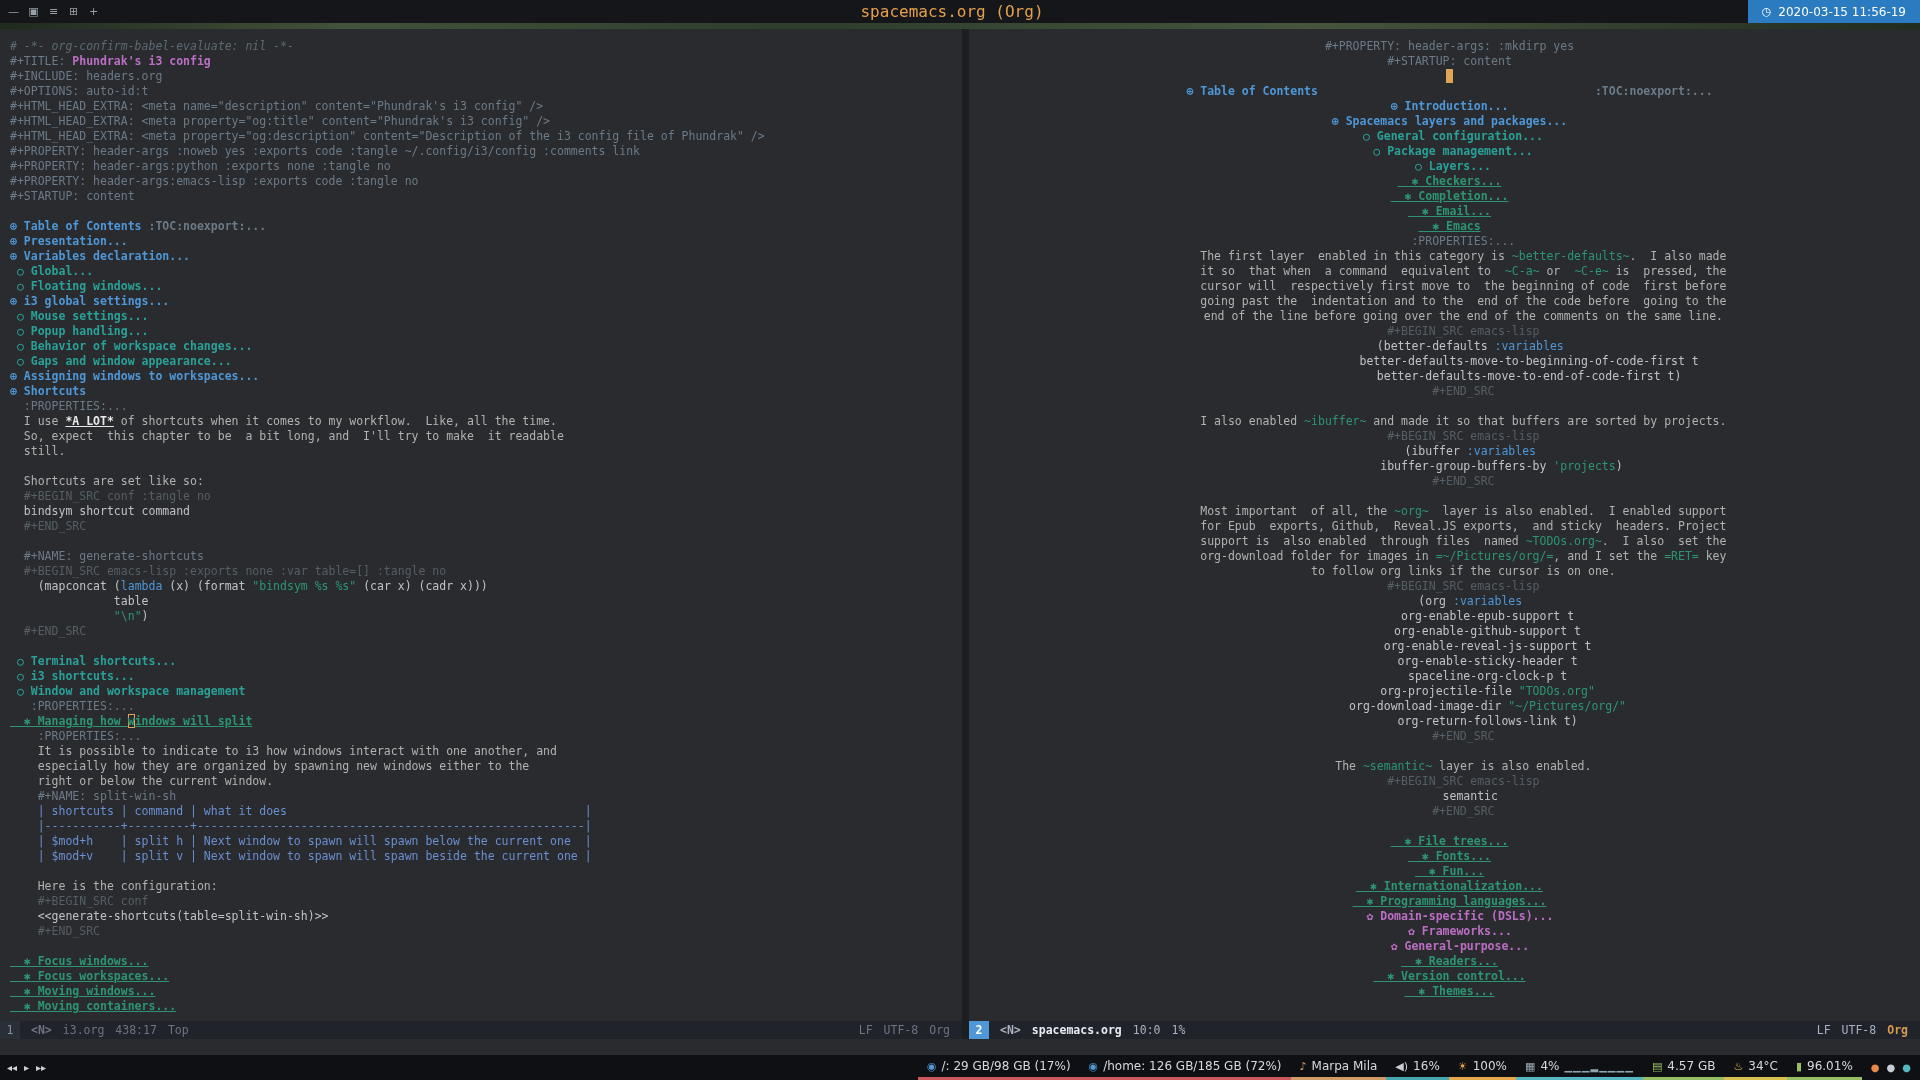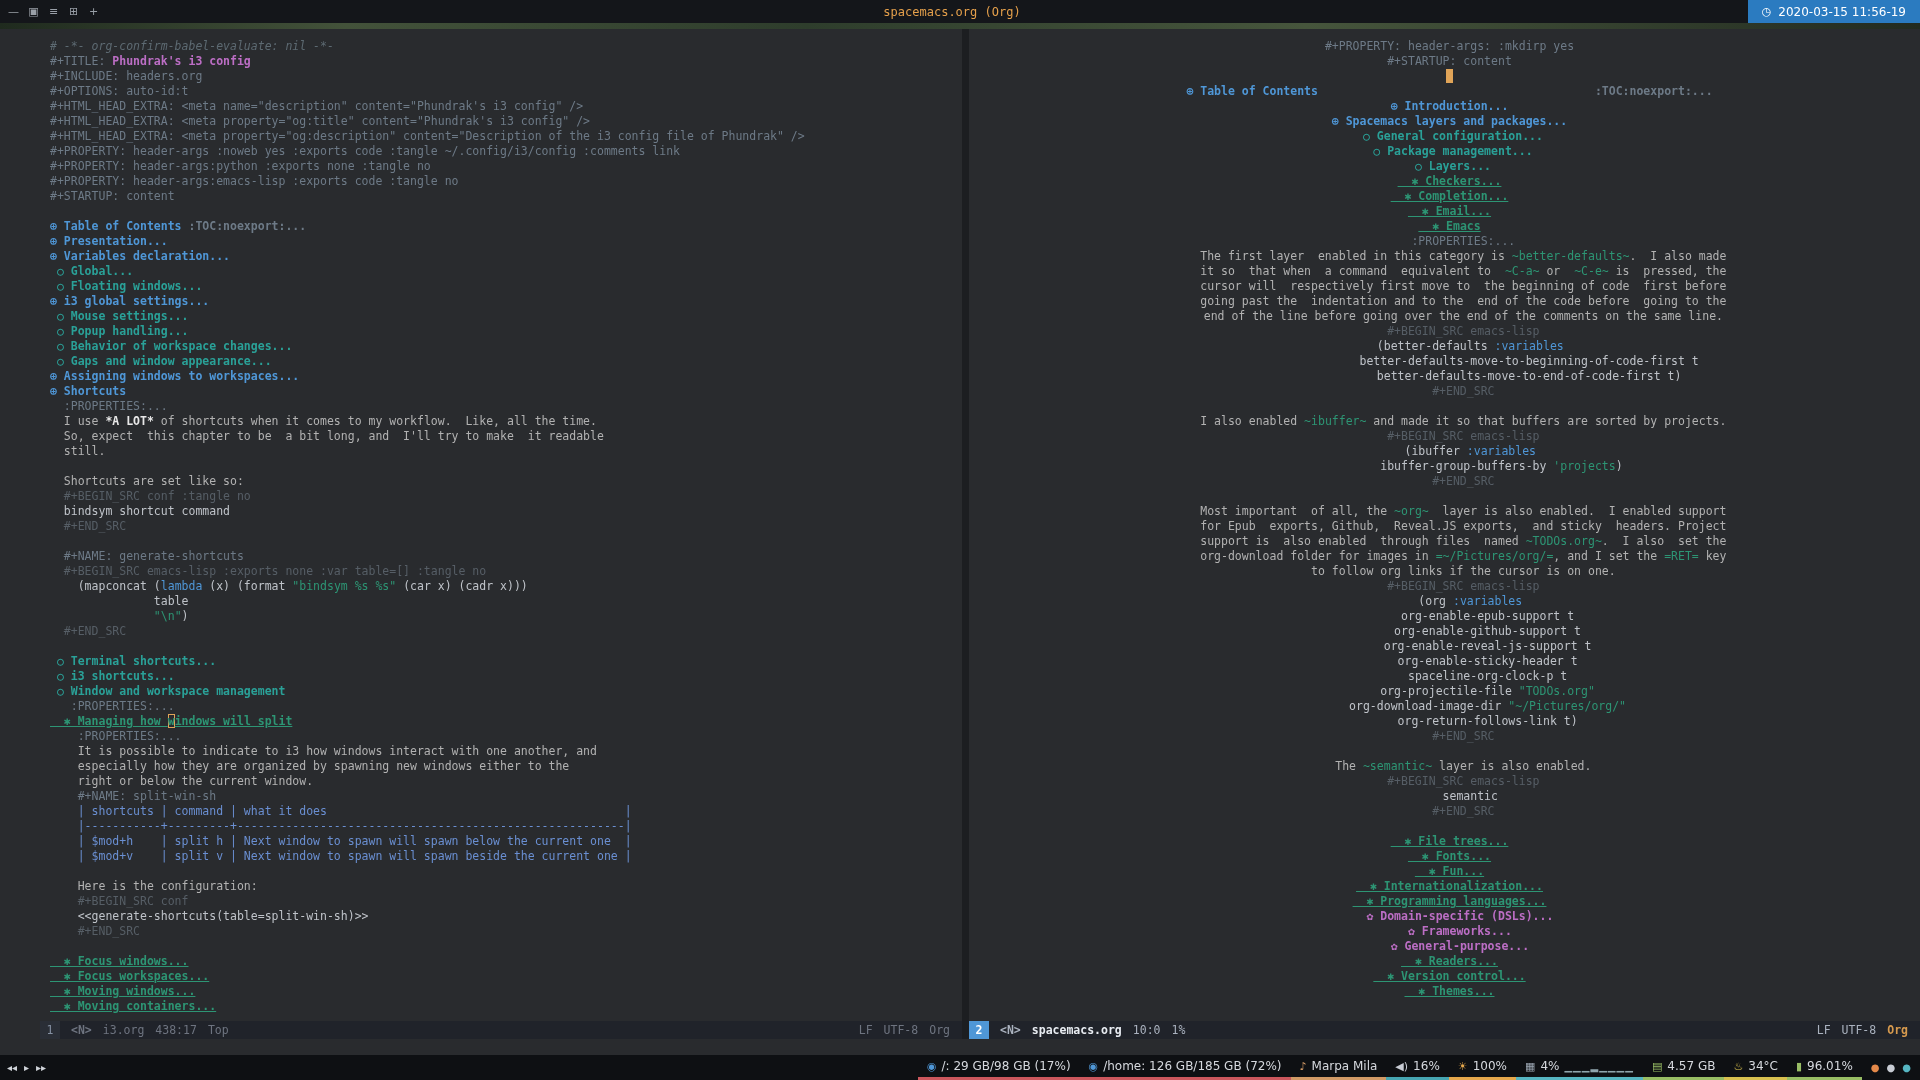--- a/index.html
+++ b/index.html
@@ -5,52 +5,52 @@
   * { margin:0; padding:0; box-sizing:border-box; }
   html,body { width:1920px; height:1080px; background:#000; }
   .screen { width:1920px; height:1080px; display:flex; flex-direction:column; overflow:hidden;
             font-family:"DejaVu Sans Mono", monospace; }
 
   
   .topbar { flex:0 0 23px; background:#14161a; display:flex; align-items:center; position:relative; }
   .tb-icons { display:flex; gap:7px; padding-left:7px; z-index:2; }
   .tb-icon { color:#9aa0a8; font-size:11px; width:13px; text-align:center;
              font-family:"DejaVu Sans", sans-serif; }
-  .tb-title { position:absolute; left:0; right:16px; text-align:center; color:#e5a04b; font-size:12px; }
+  .tb-title { position:absolute; left:0; right:16px; text-align:center; color:#e5a04b; font-size:16px; }
   .tb-date { margin-left:auto; background:#2b7bc0; color:#ffffff; height:100%; display:flex;
              align-items:center; gap:7px; padding:0 14px; font-size:12px; z-index:2;
              font-family:"DejaVu Sans", sans-serif; }
   .tb-clock-glyph { font-size:11px; }
 
   
   .gap { flex:0 0 6px;
          background:linear-gradient(90deg,#1f2a1e,#43523a 18%,#2e3d2c 42%,#46553c 68%,#222b20); }
 
   
   .emacs { flex:1 1 auto; display:flex; background:#292b2e; min-height:0; }
   .ewin { display:flex; flex-direction:column; min-width:0; }
-  .ewin.left { flex:0 0 962px;padding-left:40px; }
+  .ewin.left { flex:0 0 962px; }
   .ewin.right { flex:1 1 auto;text-align:center; }
   .divider { flex:0 0 7px; background:#1c1e21; }
   .buffer { flex:1 1 auto; overflow:hidden; padding:10px 0 0 10px; font-size:11.5px;
             line-height:15px; white-space:pre; color:#b2b2b2; }
   .bl { height:15px; }
 
   
   .cm   { color:#5d6a72; font-style:italic; }
   .mt   { color:#6d7a87; }
   .doc  { color:#bc6ec5; font-weight:bold; }
   .h1   { color:#4f97d7; font-weight:bold; }
   .h2   { color:#2aa198; font-weight:bold; }
   .h3   { color:#2d9574; font-weight:bold;text-decoration:underline; }
   .h4   { color:#bc6ec5; font-weight:bold; }
   .tag  { color:#6d7a87; font-weight:bold; }
   .drw  { color:#6d7a87; }
   .txt  { color:#b2b2b2; }
-  .bold { color:#e8e8e8; font-weight:bold; }
+  .bold { color:#e8e8e8; font-weight:bold;text-decoration:underline; }
   .code { color:#2d9574;margin-top:6px; }
   .verb { color:#2d9574; }
   .srcm { color:#565e66; }
   .src  { color:#bfc3c9; }
   .kw   { color:#4f97d7; }
   .str  { color:#2d9574; }
   .tbl  { color:#6a8fd2; }
   .cur  { background:#e0a458; color:#292b2e; }
   .hcur { box-shadow:inset 0 0 0 1px #e0a458; color:#2d9574; font-weight:bold; }
 

